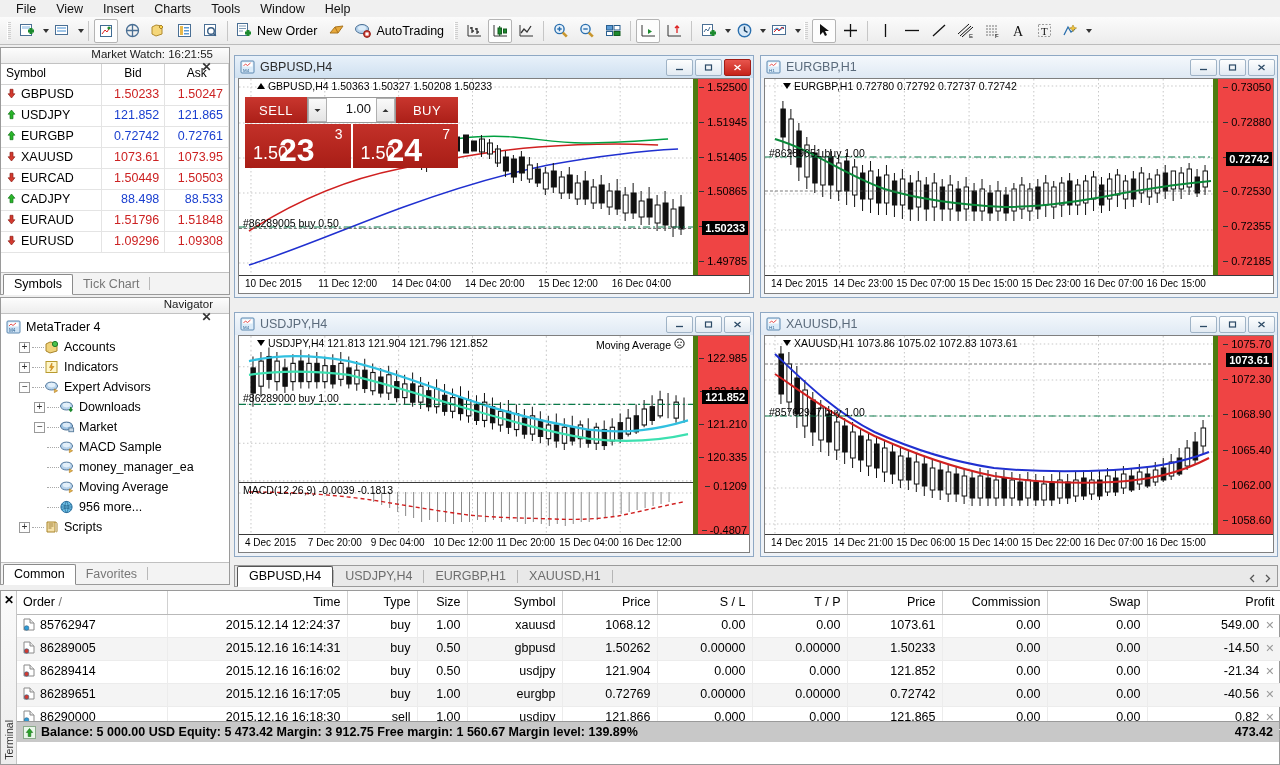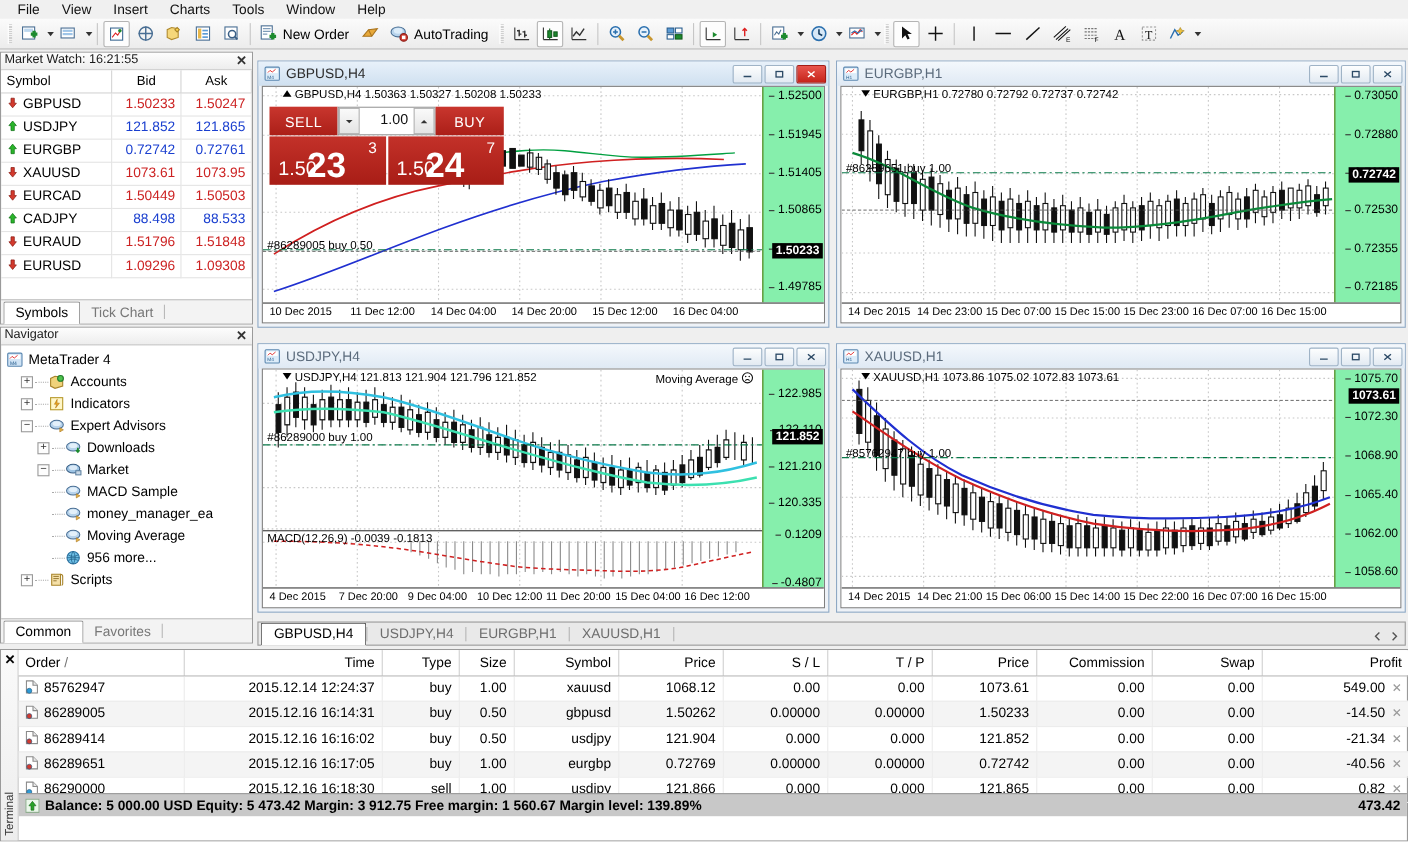--- a/index.html
+++ b/index.html
@@ -29,22 +29,22 @@
   .tsep { width:1px; height:20px; background:#c6c6c6; margin:0 4px; }
   .grip { width:4px; height:18px; margin:0 3px;
           background:repeating-linear-gradient(#cfcfcf 0 1px,transparent 1px 2px);
           border-left:1px solid #fff; }
   .caret { width:0;height:0;border-left:3px solid transparent;border-right:3px solid transparent;
            border-top:4px solid #333; margin-left:3px; }
 
   
   .panel { position:absolute; background:#fff; border:1px solid #9a9a9a; }
   .panel-head { height:16px; background:linear-gradient(#fdfdfd,#ededed);
-                border-bottom:1px solid #c2c2c2; display:flex; align-items:flex-start;
-                padding:0 3px; font-size:11.5px; color:#1a1a1a; }
+                border-bottom:1px solid #c2c2c2; display:flex; align-items:flex-end;
+                padding:0 16px; font-size:11.5px; color:#1a1a1a;flex-direction:column; }
   .panel-head .ttl { flex:1; white-space:nowrap; }
   .panel-x { width:13px;height:13px;display:flex;align-items:center;justify-content:center;
              font-size:12px; font-weight:bold; color:#333; cursor:default; }
 
   
   .mw-table { width:100%; border-collapse:collapse; table-layout:fixed; }
   .mw-table th { font-weight:normal; font-size:12px; background:#fff;
                  border-bottom:1px solid #d4d4d4; border-right:1px solid #d4d4d4;
                  padding:2px 5px 3px; height:20px; }
   .mw-table th.sym { text-align:left; }
@@ -91,21 +91,21 @@
   .wbtn { width:27px;height:17px;border:1px solid #9fb3c6; border-radius:2px;
           background:linear-gradient(#fdfefe,#e2eaf2);
           display:flex;align-items:center;justify-content:center; cursor:default; }
   .wbtn.close { background:linear-gradient(#e8554d,#c5231a); border-color:#a21c15; }
   .wbtn.close svg { stroke:#fff; }
   .chart-area { position:absolute; left:3px; right:3px; top:22px; bottom:3px;
                 background:#fff; border:1px solid #7f7f7f; overflow:hidden; }
   .plot { position:absolute; left:0; top:0; right:56px; bottom:18px; overflow:hidden; background:#fff;}
   .plot.wide { right:60px; }
   .yaxis { position:absolute; right:0; top:0; bottom:18px; width:56px;
-           border-left:1px solid #4d7c0f; background:#86efac; }
+           border-left:5px solid #4d7c0f; background:#ef4444; }
   .yaxis.wide { width:60px; }
   .ytick { position:absolute; right:2px; font-size:11px; color:#000; white-space:nowrap;
            transform:translateY(-50%); }
   .ytick .dash { position:absolute; left:-8px; top:50%; width:5px; height:1px; background:#333; }
   .ybadge { position:absolute; right:1px; background:#000; color:#fff; font-size:11px;
             padding:1px 3px; transform:translateY(-50%); white-space:nowrap; font-weight:bold;}
   .xaxis { position:absolute; left:0; right:0; bottom:0; height:18px;
            border-top:1px solid #3a3a3a; background:#fff; }
   .xtick { position:absolute; top:2px; font-size:10px; color:#000; white-space:nowrap; }
   .chart-label { position:absolute; font-size:10.5px; color:#000; white-space:nowrap; }

